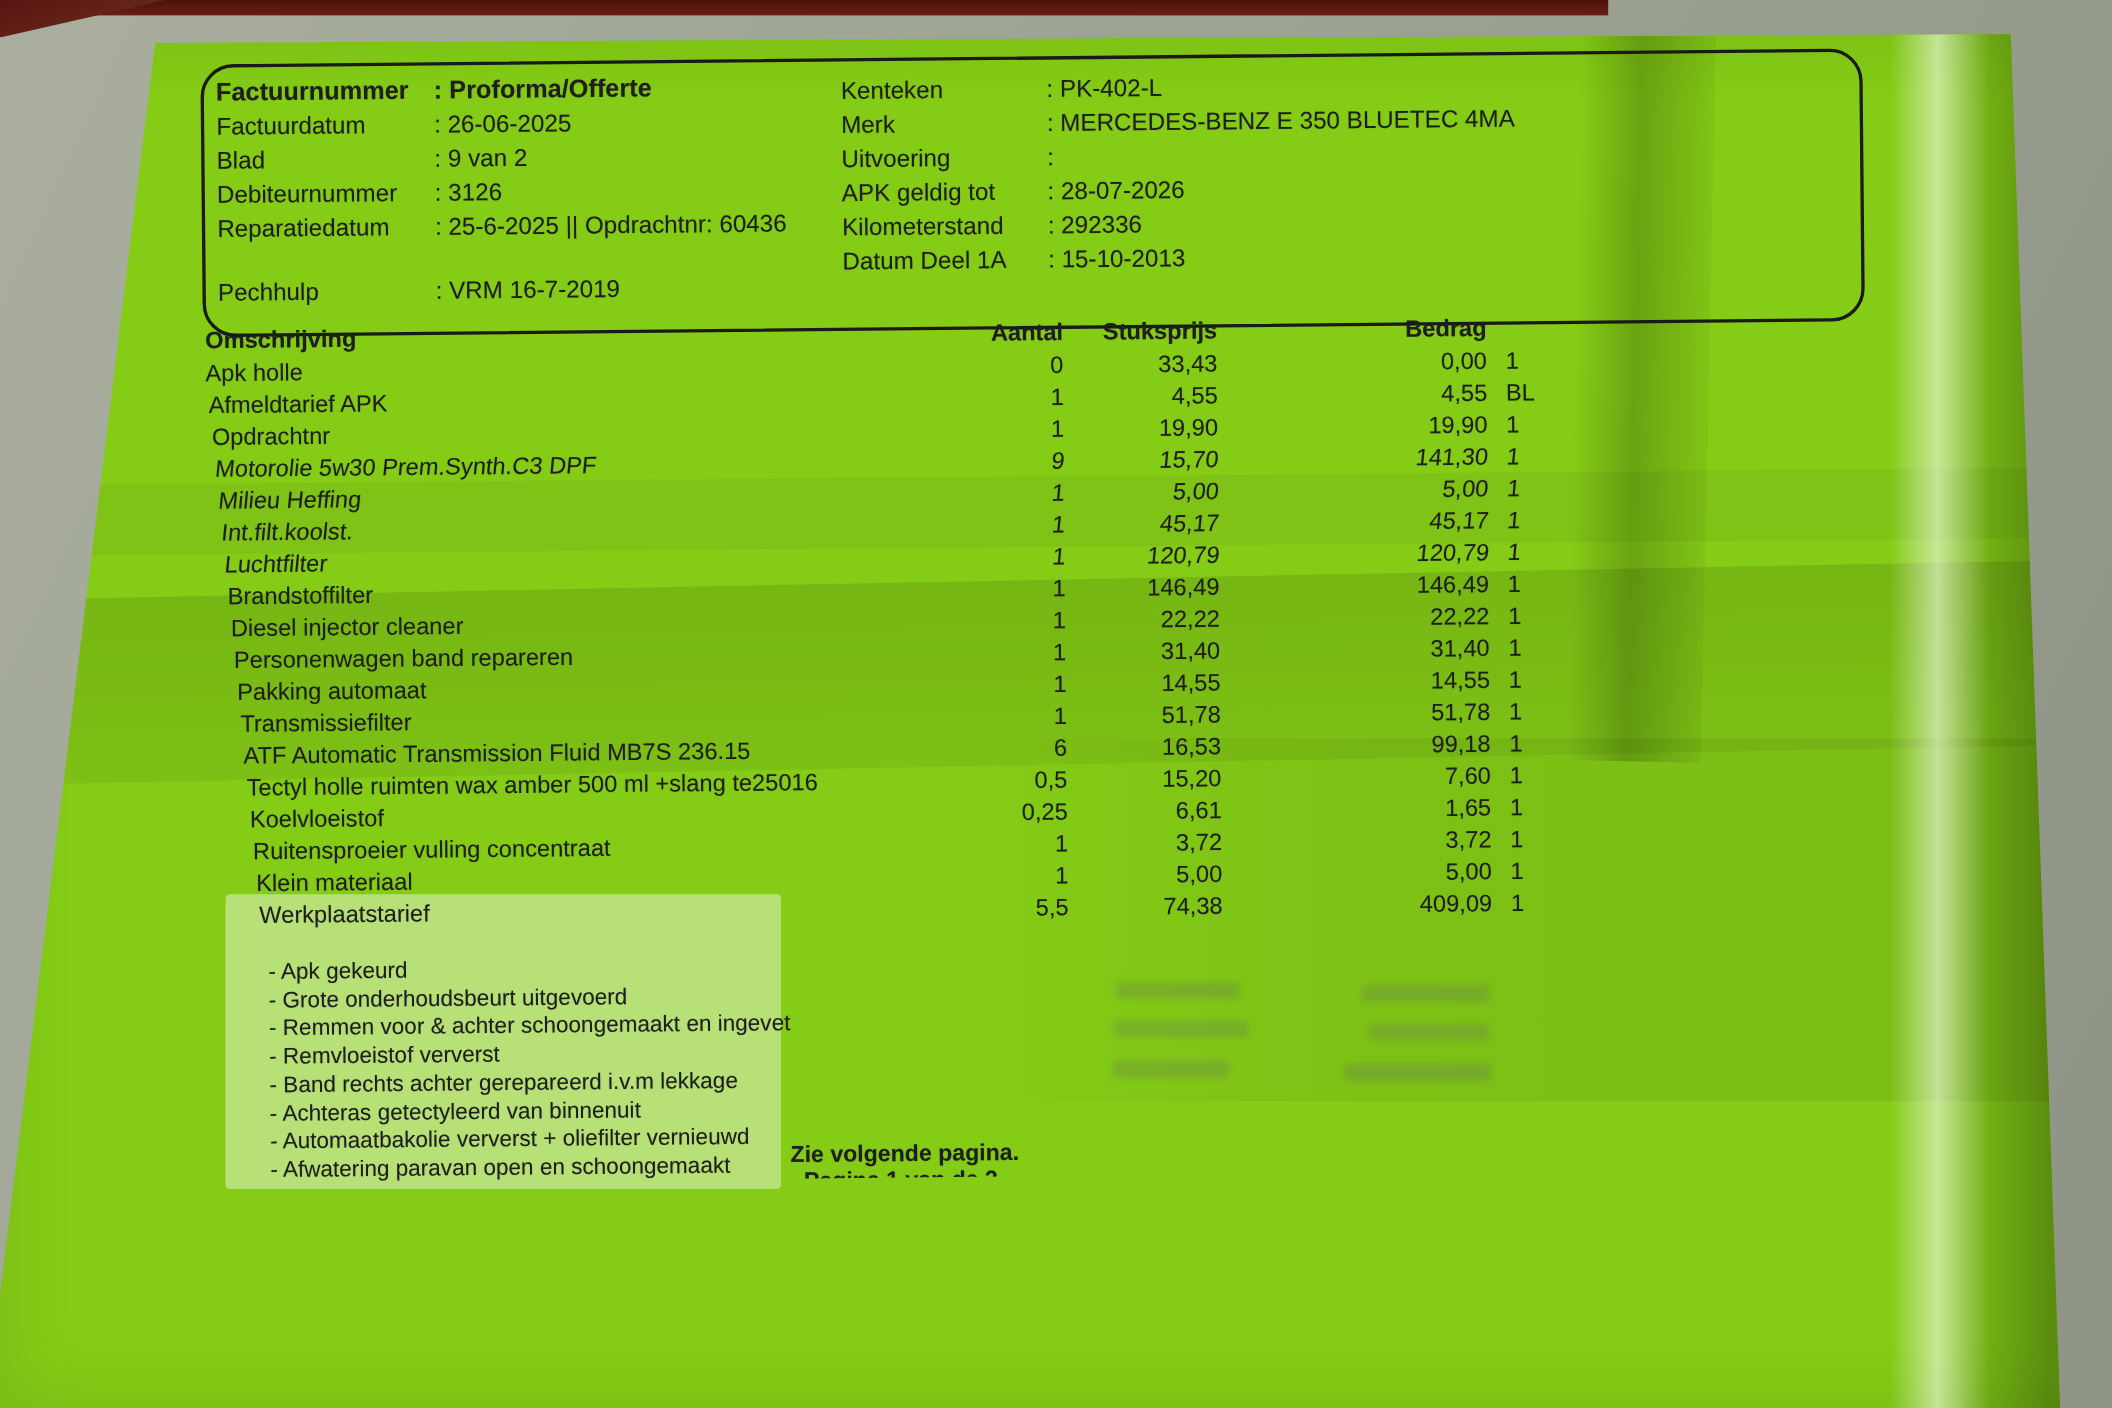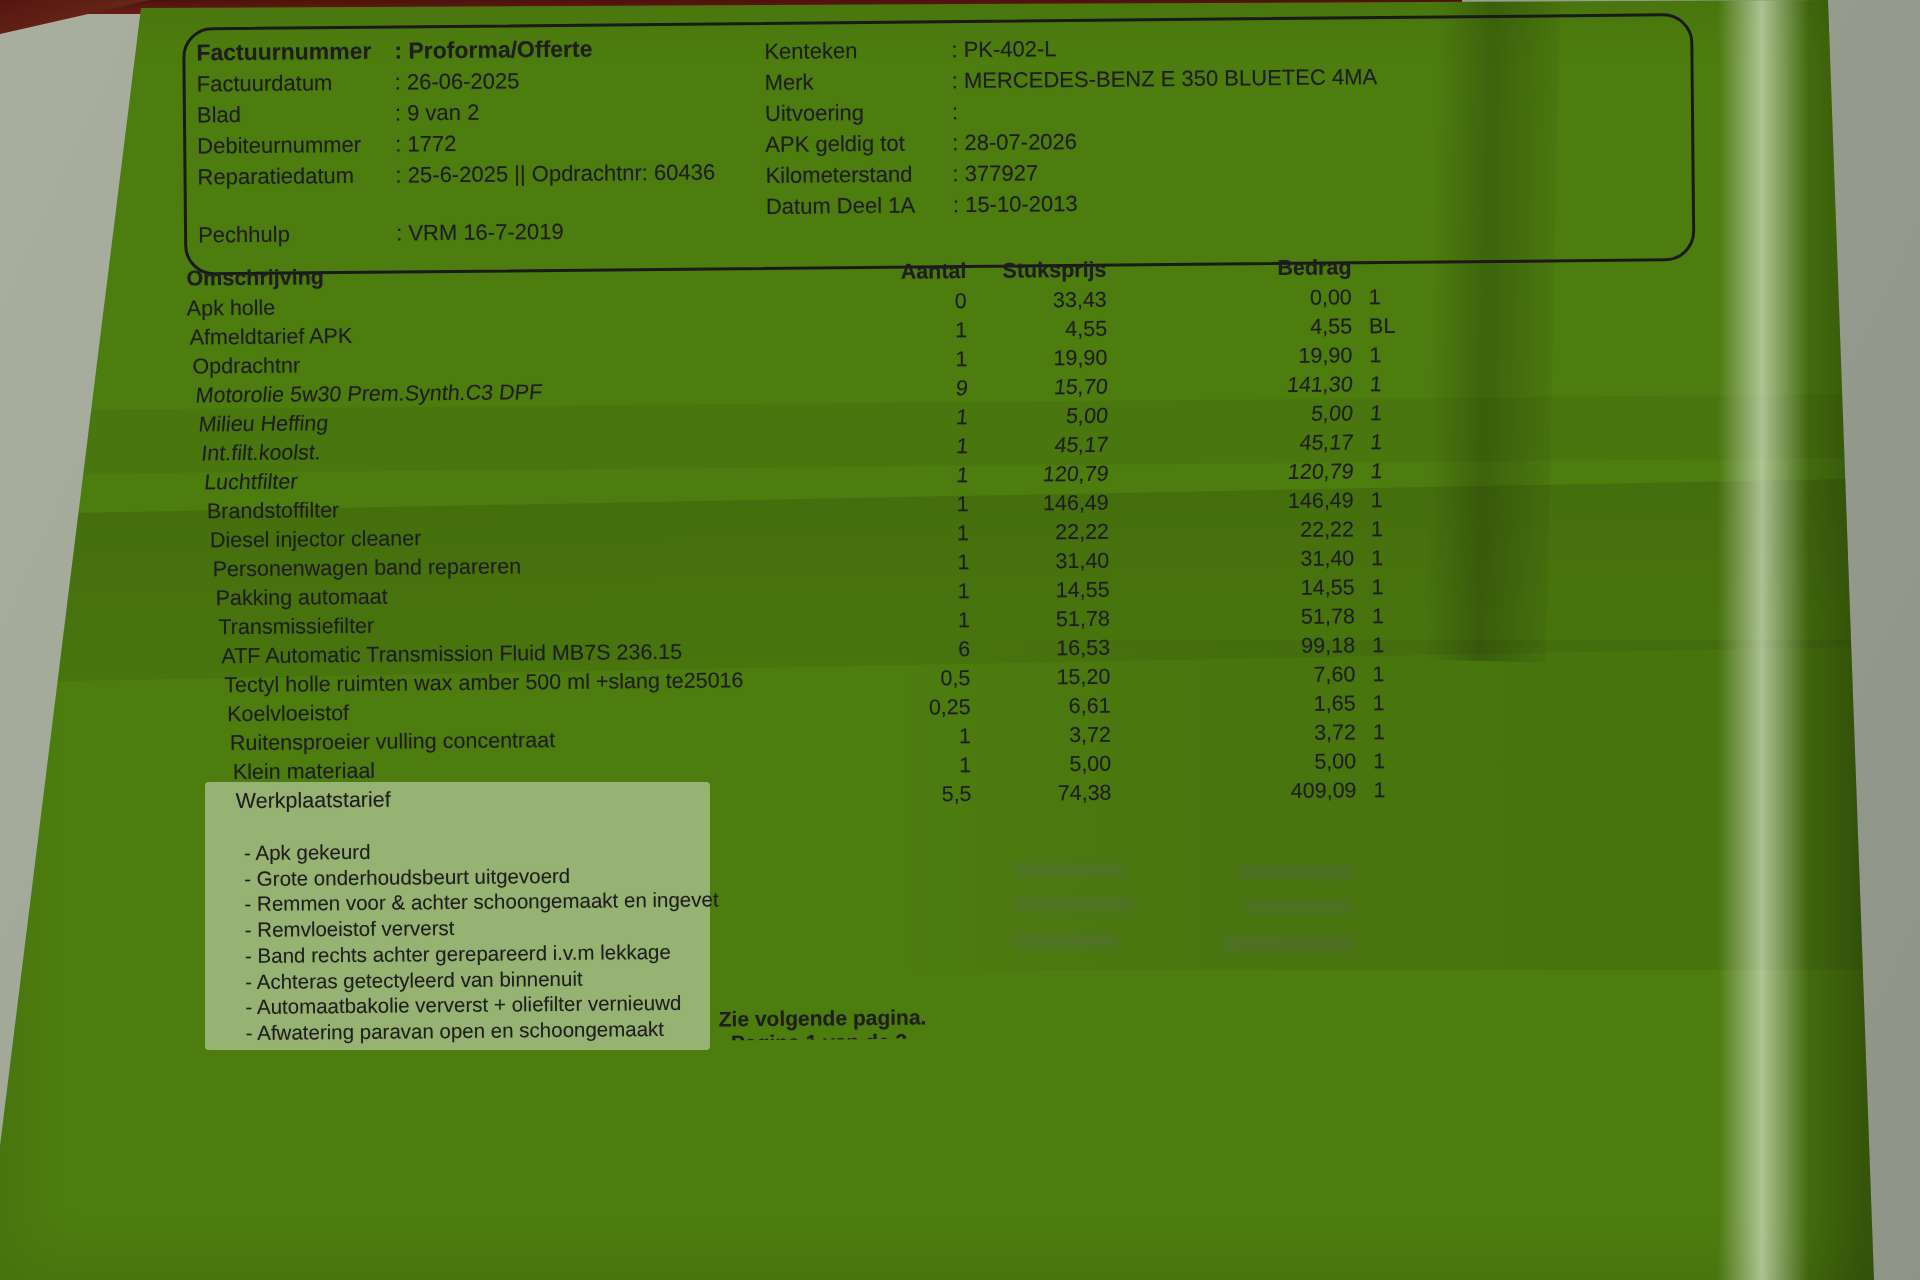--- a/index.html
+++ b/index.html
@@ -9,23 +9,24 @@
     background:linear-gradient(115deg,#a9ae9e 0%,#9ea495 40%,#8f9586 100%);
   }
   
   .table-edge{position:absolute;left:0;top:0;width:1462px;height:14px;
     background:linear-gradient(180deg,#4d120d,#6a1d14);}
   .table-edge-corner{position:absolute;left:0;top:0;width:150px;height:34px;
     background:linear-gradient(160deg,#56150f,#713020);clip-path:polygon(0 0,100% 0,0 100%);}
   
   .paper{
     position:absolute;inset:0;
-    background:#4d7c0f;
+    background:#84cc16;
     clip-path:polygon(141px 8px,1828px 0px,1874px 1280px,0px 1280px,0px 1146px,141px 8px);
     box-shadow:inset 0 0 70px rgba(0,0,0,.10);
+    margin-top:31px;
   }
   
   .shade{position:absolute;pointer-events:none;}
   .fold-band1{left:0;top:402px;width:100%;height:64px;background:rgba(0,0,0,.045);transform:rotate(-.5deg);}
   .fold-band2{left:0;top:496px;width:100%;height:168px;
     background:linear-gradient(180deg,rgba(0,0,0,.105),rgba(0,0,0,.06));transform:rotate(-1.1deg);}
   .fold-band3{left:46%;top:640px;width:54%;height:330px;
     background:linear-gradient(90deg,rgba(0,0,0,0),rgba(0,0,0,.055) 35%,rgba(0,0,0,.07));}
   .corner-shadow{left:1438px;top:0;width:122px;height:660px;
     background:linear-gradient(90deg,rgba(0,0,0,0),rgba(0,0,0,.20) 45%,rgba(0,0,0,.04));
@@ -99,21 +100,21 @@
       <div class="hrow">
         <span class="lbl">Factuurdatum</span>
         <span class="val">: 26-06-2025</span>
       </div>
       <div class="hrow">
         <span class="lbl">Blad</span>
         <span class="val">: 9 van 2</span>
       </div>
       <div class="hrow">
         <span class="lbl">Debiteurnummer</span>
-        <span class="val">: 1772</span>
+        <span class="val">: 3126</span>
       </div>
       <div class="hrow">
         <span class="lbl">Reparatiedatum</span>
         <span class="val">: 25-6-2025 || Opdrachtnr: 60436</span>
       </div>
     </div>
 
     <div class="pechhulp-row">
       <span class="lbl">Pechhulp</span>
       <span class="val">: VRM 16-7-2019</span>
@@ -131,21 +132,21 @@
       <div class="hrow">
         <span class="lbl">Uitvoering</span>
         <span class="val">:</span>
       </div>
       <div class="hrow">
         <span class="lbl">APK geldig tot</span>
         <span class="val">: 28-07-2026</span>
       </div>
       <div class="hrow">
         <span class="lbl">Kilometerstand</span>
-        <span class="val">: 377927</span>
+        <span class="val">: 292336</span>
       </div>
       <div class="hrow">
         <span class="lbl">Datum Deel 1A</span>
         <span class="val">: 15-10-2013</span>
       </div>
     </div>
 
     <div class="items">
       <div class="thead">
         <span class="c-desc" style="--i:0">Omschrijving</span>

